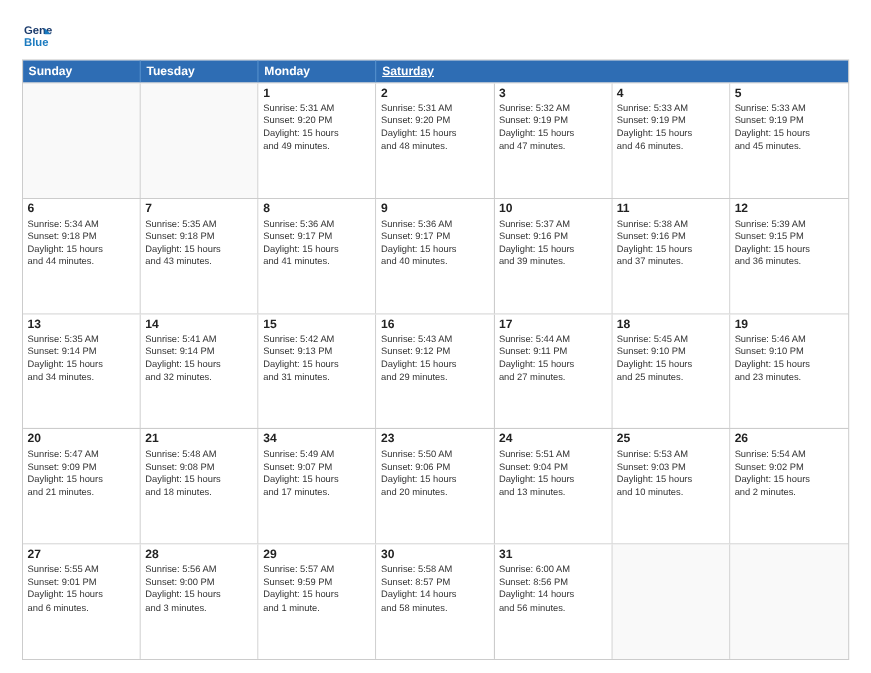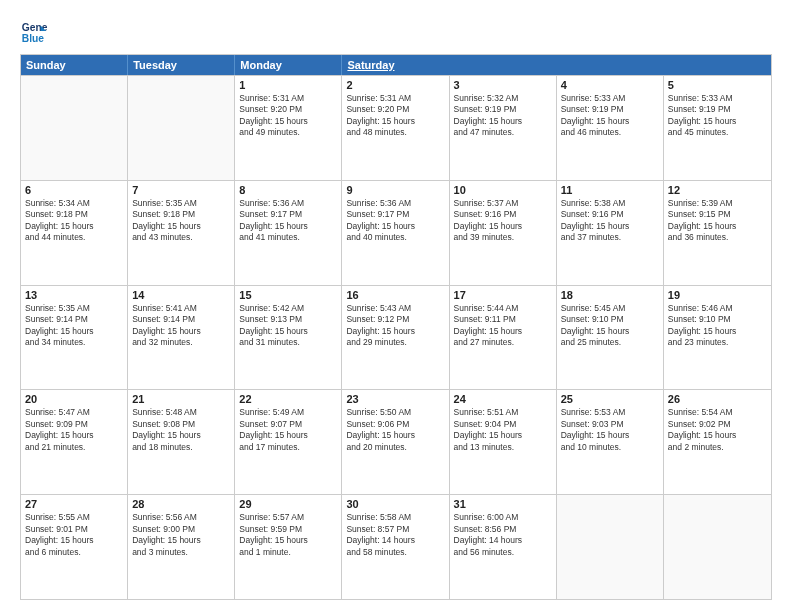--- a/index.html
+++ b/index.html
@@ -278,21 +278,21 @@
             <span class="cell-line">and 21 minutes.</span>
           </div>
           <div class="cal-cell">
             <span class="day-num">21</span>
             <span class="cell-line">Sunrise: 5:48 AM</span>
             <span class="cell-line">Sunset: 9:08 PM</span>
             <span class="cell-line">Daylight: 15 hours</span>
             <span class="cell-line">and 18 minutes.</span>
           </div>
           <div class="cal-cell">
-            <span class="day-num">22</span>
+            <span class="day-num">34</span>
             <span class="cell-line">Sunrise: 5:49 AM</span>
             <span class="cell-line">Sunset: 9:07 PM</span>
             <span class="cell-line">Daylight: 15 hours</span>
             <span class="cell-line">and 17 minutes.</span>
           </div>
           <div class="cal-cell">
             <span class="day-num">23</span>
             <span class="cell-line">Sunrise: 5:50 AM</span>
             <span class="cell-line">Sunset: 9:06 PM</span>
             <span class="cell-line">Daylight: 15 hours</span>

